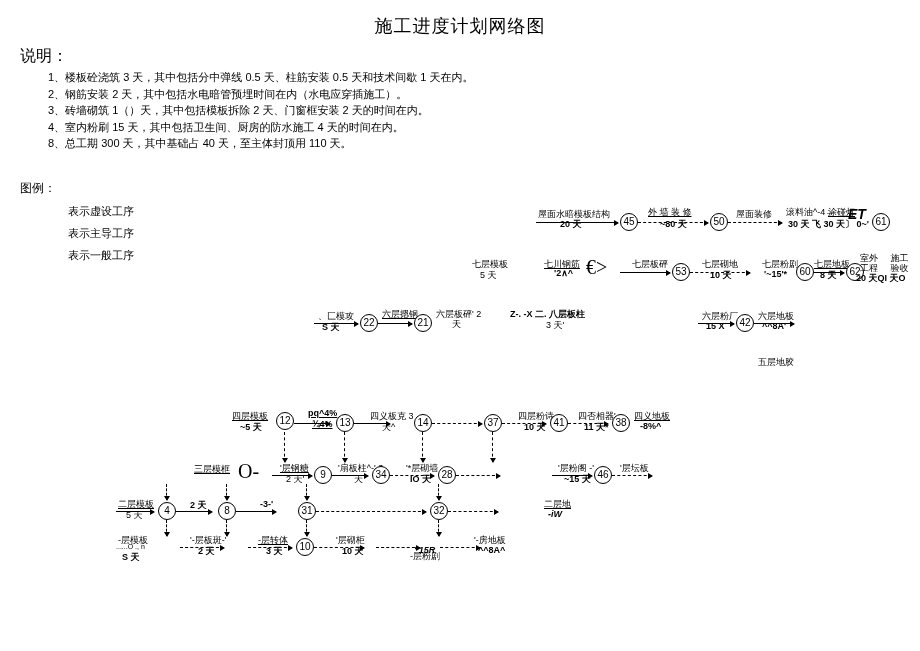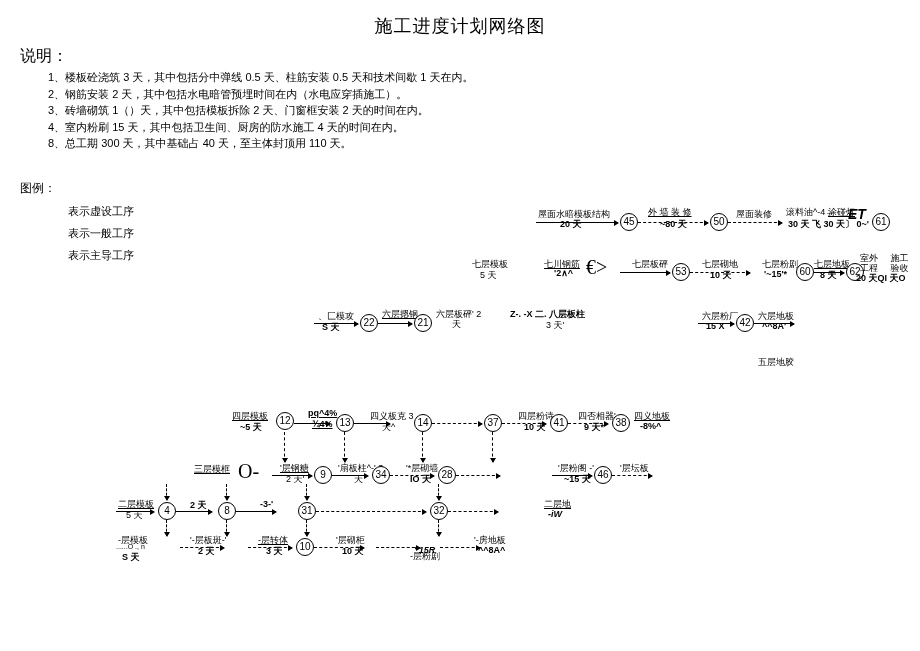--- a/index.html
+++ b/index.html
@@ -107,22 +107,22 @@
   <div>1、楼板砼浇筑 3 天，其中包括分中弹线 0.5 天、柱筋安装 0.5 天和技术间歇 1 天在内。</div>
   <div>2、钢筋安装 2 天，其中包括水电暗管预埋时间在内（水电应穿插施工）。</div>
   <div>3、砖墙砌筑 1（）天，其中包括模板拆除 2 天、门窗框安装 2 天的时间在内。</div>
   <div>4、室内粉刷 15 天，其中包括卫生间、厨房的防水施工 4 天的时间在内。</div>
   <div>8、总工期 300 天，其中基础占 40 天，至主体封顶用 110 天。</div>
 </div>
 
 <div class="tuli-label">图例：</div>
 <div class="tuli-rows">
   <div>表示虚设工序</div>
+  <div>表示主导工序</div>
   <div>表示一般工序</div>
-  <div>表示主导工序</div>
 </div>
 
 <div class="diagram">
 
   <div class="lbl" style="left:518px;top:-62px">屋面水暗模板结构</div>
   <div class="lbl bold" style="left:540px;top:-52px">20 天</div>
   <div class="arrow" style="left:516px;top:-48px;width:82px"></div>
   <div class="node" style="left:600px;top:-57px">45</div>
   <div class="lbl" style="left:628px;top:-64px;text-decoration:underline">外 墙 装 修</div>
   <div class="lbl bold" style="left:640px;top:-52px">~80 天</div>
@@ -191,21 +191,21 @@
   <div class="lbl" style="left:362px;top:151px">天^</div>
   <div class="node" style="left:394px;top:144px">14</div>
   <div class="arrow dashed" style="left:412px;top:153px;width:50px"></div>
   <div class="node" style="left:464px;top:144px">37</div>
   <div class="arrow dashed" style="left:482px;top:153px;width:44px"></div>
   <div class="lbl" style="left:498px;top:140px">四层粉诗</div>
   <div class="lbl bold" style="left:504px;top:151px">10 天</div>
   <div class="node" style="left:530px;top:144px">41</div>
   <div class="arrow dashed" style="left:548px;top:153px;width:40px"></div>
   <div class="lbl" style="left:558px;top:140px">四否相器'</div>
-  <div class="lbl bold" style="left:564px;top:151px">9 天*</div>
+  <div class="lbl bold" style="left:564px;top:151px">11 天*</div>
   <div class="node" style="left:592px;top:144px">38</div>
   <div class="lbl" style="left:614px;top:140px;text-decoration:underline">四义地板</div>
   <div class="lbl bold" style="left:620px;top:151px">-8%^</div>
 
   <div class="lbl" style="left:174px;top:193px;text-decoration:underline">三层模框</div>
   <div class="big-sym" style="left:218px;top:190px">O-</div>
   <div class="lbl" style="left:260px;top:192px;text-decoration:underline">'层钢糖</div>
   <div class="lbl" style="left:266px;top:203px">2 天'</div>
   <div class="arrow" style="left:252px;top:205px;width:40px"></div>
   <div class="node" style="left:294px;top:196px">9</div>

